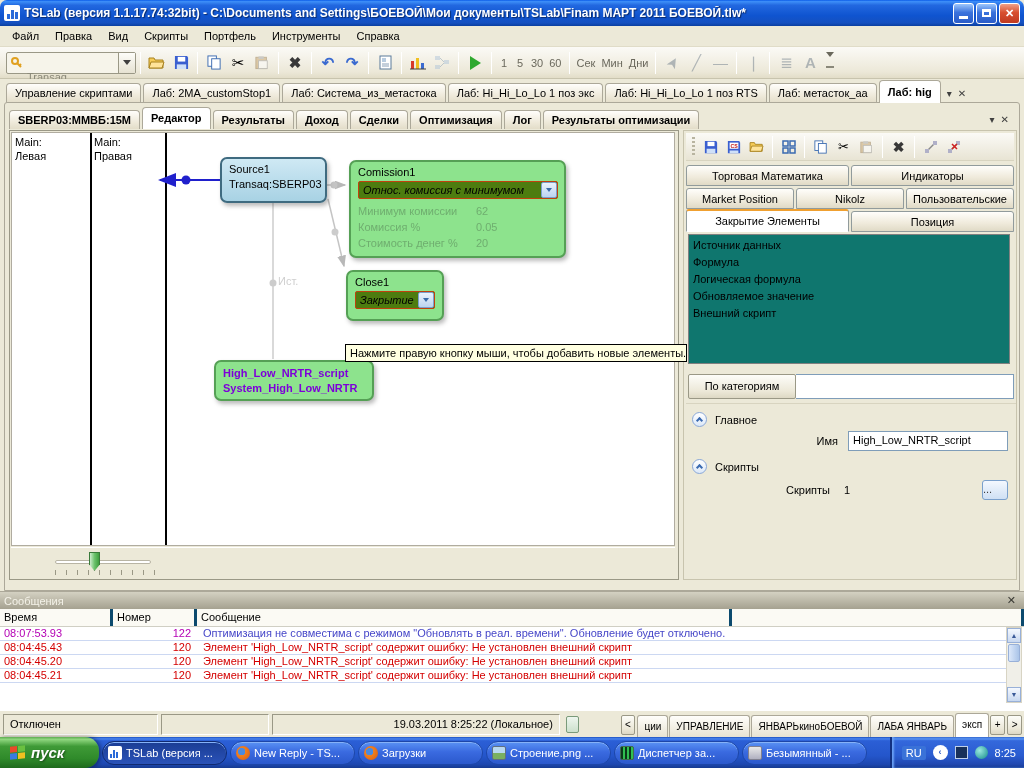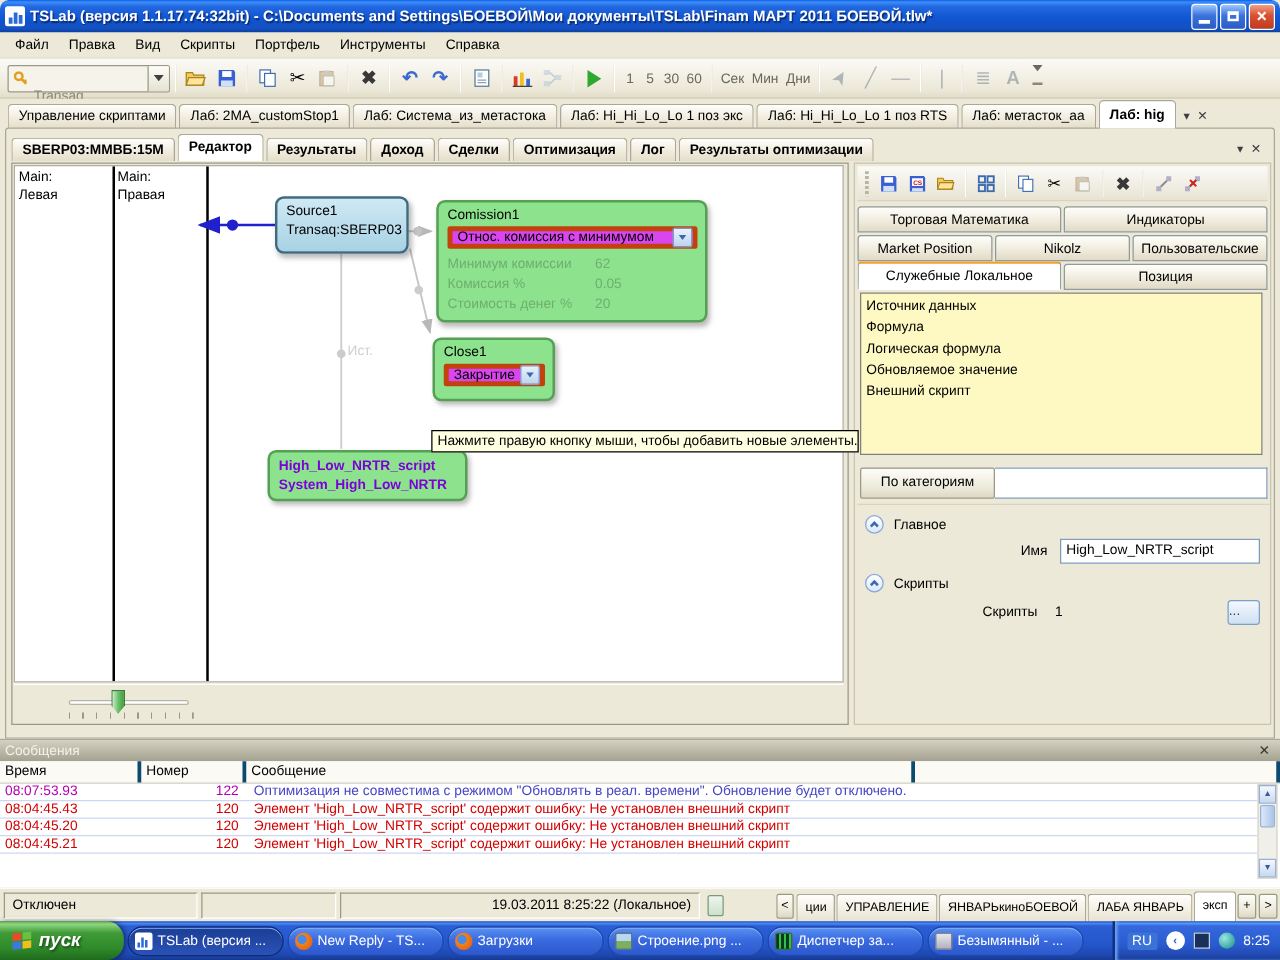--- a/index.html
+++ b/index.html
@@ -67,21 +67,21 @@
   .editor-panel { position:absolute; top:27px; left:4px; width:670px; height:450px;
     background:#ece9d8; border:1px solid #9a9886; }
   .canvas { position:absolute; top:1px; left:1px; width:664px; height:414px; background:#fff; border:1px solid #b0aca0; overflow:hidden; }
   .colline { position:absolute; top:0; width:2px; height:100%; background:#000; }
   .colhead { position:absolute; top:2px; font-size:11px; line-height:14px; }
   .links { position:absolute; top:0; left:0; z-index:1; }
   .node { position:absolute; z-index:2; border-radius:7px; box-shadow:2px 3px 4px rgba(60,60,60,.35); padding:4px 7px; }
   .node-blue  { background:linear-gradient(#cfe9f4,#a8d2e4); border:2px solid #3f6b80; }
   .node-green { background:#8de38d; border:2px solid #55a055; }
   .node-title { font-size:11px; margin-bottom:3px; }
-  .mini-select { background:#d946ef; border:4px solid #c2410c; border-radius:2px; display:inline-flex; align-items:center; height:18px; padding-left:4px; }
+  .mini-select { background:#4d7c0f; border:1px solid #c2410c; border-radius:2px; display:inline-flex; align-items:center; height:18px; padding-left:4px;font-style:italic; }
   .mini-select .ms-btn { width:16px; height:16px; margin-left:4px; border:1px solid #7aa0cc; border-radius:2px;
     background:linear-gradient(#eaf2fc,#bcd4f0); display:flex; align-items:center; justify-content:center; }
   .ms-caret { width:0; height:0; border-left:3px solid transparent; border-right:3px solid transparent; border-top:4px solid #3a6aa8; }
   .param-row { display:flex; font-size:11px; color:#6fae6f; line-height:16px; }
   .param-row .param-label { width:118px; }
   .script-node { font-size:11px; line-height:15px; font-weight:bold; }
   .link-label { position:absolute; color:#cfcfcf; font-size:11px; z-index:1; }
   .tooltip { position:absolute; left:345px; top:344px; width:342px; height:18px; background:#ffffe1;
     border:1px solid #000; font-size:11px; line-height:16px; padding-left:4px; z-index:20; white-space:nowrap; overflow:hidden; }
   .zoomrow { position:absolute; left:1px; bottom:1px; width:664px; height:31px; background:#ece9d8; border-top:1px solid #fff; }
@@ -97,21 +97,21 @@
   .right-panel { position:absolute; top:27px; left:678px; width:334px; height:450px; background:#ece9d8; border:1px solid #c8c4ae; }
   .rp-toolbar { position:absolute; top:2px; left:2px; width:328px; height:28px; display:flex; align-items:center;
     background:linear-gradient(#fbfaf6,#e8e4d4); border-bottom:1px solid #d8d4c0; padding-left:6px; }
   .rp-toolbar .tb-ico { width:23px; height:23px; }
   .grip { width:3px; height:20px; margin-right:4px;
     background:repeating-linear-gradient(180deg,#b8b4a0 0 2px,transparent 2px 4px); }
   .rp-tabs { position:absolute; left:2px; width:330px; height:23px; display:flex; align-items:flex-end; }
   .rp-tab { height:21px; line-height:20px; text-align:center; background:linear-gradient(#fffefb,#efeadb 60%,#e0dac6);
     border:1px solid #919b9c; border-radius:3px 3px 0 0; margin-right:2px; white-space:nowrap; overflow:hidden; }
   .rp-tab.active { background:#fff; border-top:2px solid #f0a030; border-bottom:1px solid #fff; height:23px; z-index:3; position:relative; }
-  .listbox { position:absolute; top:103px; left:4px; width:322px; height:130px; background:#fef9c3; border:1px solid #808080; padding:2px 0; overflow:hidden; }
+  .listbox { position:absolute; top:103px; left:4px; width:322px; height:130px; background:#0f766e; border:1px solid #808080; padding:2px 0; overflow:hidden; }
   .palette-item { padding:0 4px; line-height:17px; cursor:default; }
   .filter-row { position:absolute; top:243px; left:4px; width:326px; height:25px; display:flex; }
   .btn { background:linear-gradient(#fdfdf9,#ece8d8 70%,#ddd8c4); border:1px solid #9a9886; border-radius:2px; text-align:center; cursor:default; }
   .cat-btn { width:108px; height:25px; line-height:23px; }
   .filter-input { flex:1; height:25px; border:1px solid #7f9db9; border-left:none; background:#fff; }
   .props { position:absolute; top:272px; left:2px; width:330px; height:176px; border-top:1px solid #d8d4c0; }
   .group-head { display:flex; align-items:center; gap:8px; margin:8px 0 4px 6px; }
   .collapse-circle { width:15px; height:15px; border:1px solid #8aa8d8; border-radius:50%;
     background:linear-gradient(#fff,#dce8f8); display:flex; align-items:center; justify-content:center; }
   .chev-up { width:5px; height:5px; border-left:2px solid #3a6ab0; border-top:2px solid #3a6ab0; transform:rotate(45deg); margin-top:2px; }
@@ -530,21 +530,21 @@
       <div class="rp-tabs" style="top:32px">
         <div class="rp-tab" style="width:182px"><span>Торговая Математика</span></div>
           <div class="rp-tab" style="width:182px"><span>Индикаторы</span></div>
       </div>
       <div class="rp-tabs" style="top:55px">
         <div class="rp-tab" style="width:119px"><span>Market Position</span></div>
           <div class="rp-tab" style="width:119px"><span>Nikolz</span></div>
           <div class="rp-tab" style="width:119px"><span>Пользовательские</span></div>
       </div>
       <div class="rp-tabs" style="top:78px">
-        <div class="rp-tab active" style="width:202px"><span>Служебные Локальное</span></div>
+        <div class="rp-tab active" style="width:202px"><span>Закрытие Элементы</span></div>
           <div class="rp-tab" style="width:202px"><span>Позиция</span></div>
       </div>
 
       <div class="listbox">
         <div class="palette-item">Источник данных</div>
           <div class="palette-item">Формула</div>
           <div class="palette-item">Логическая формула</div>
           <div class="palette-item">Обновляемое значение</div>
           <div class="palette-item">Внешний скрипт</div>
       </div>

